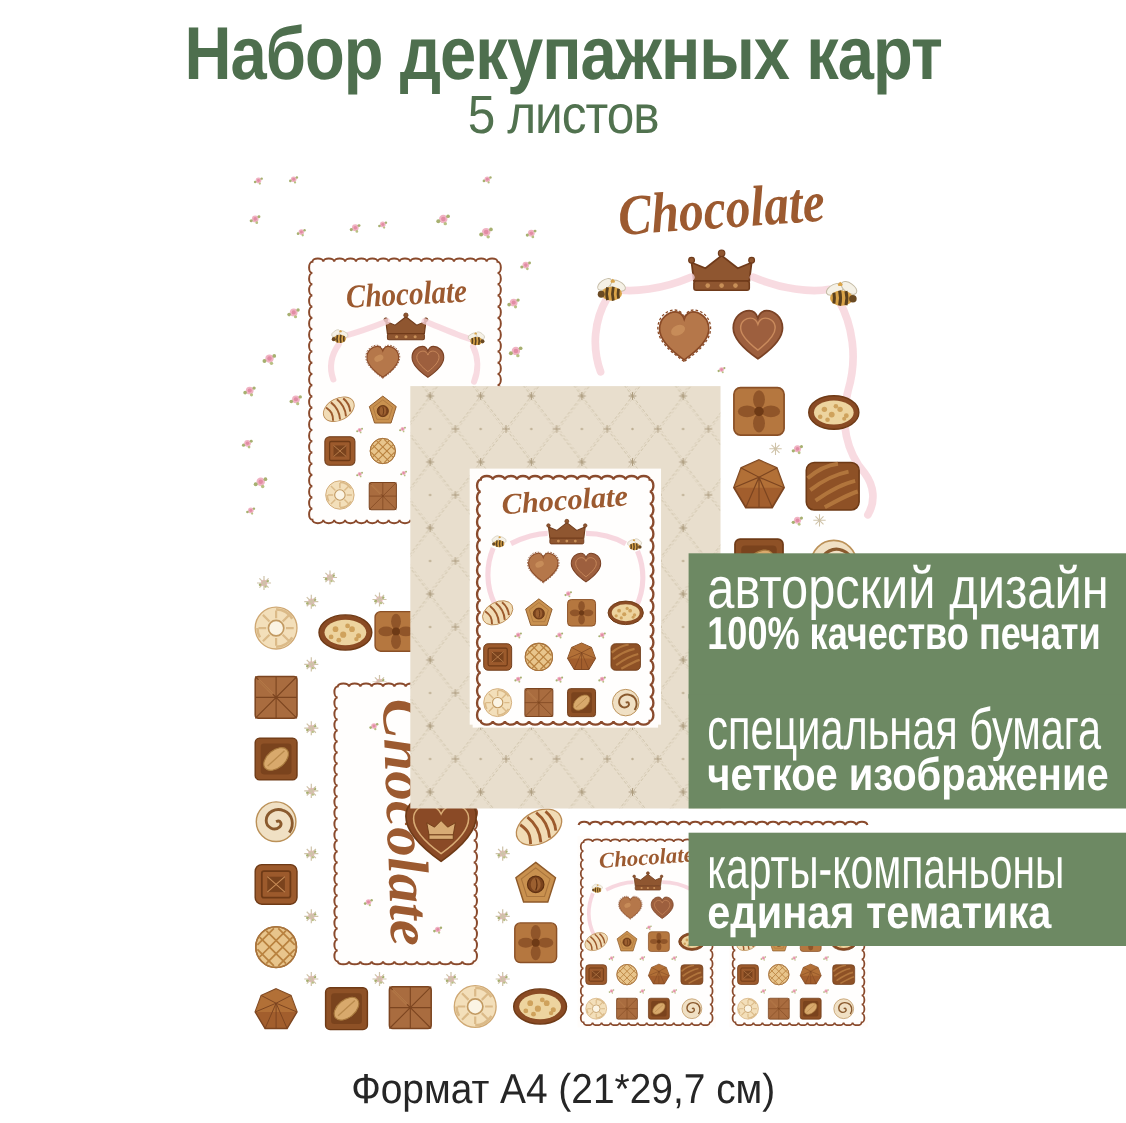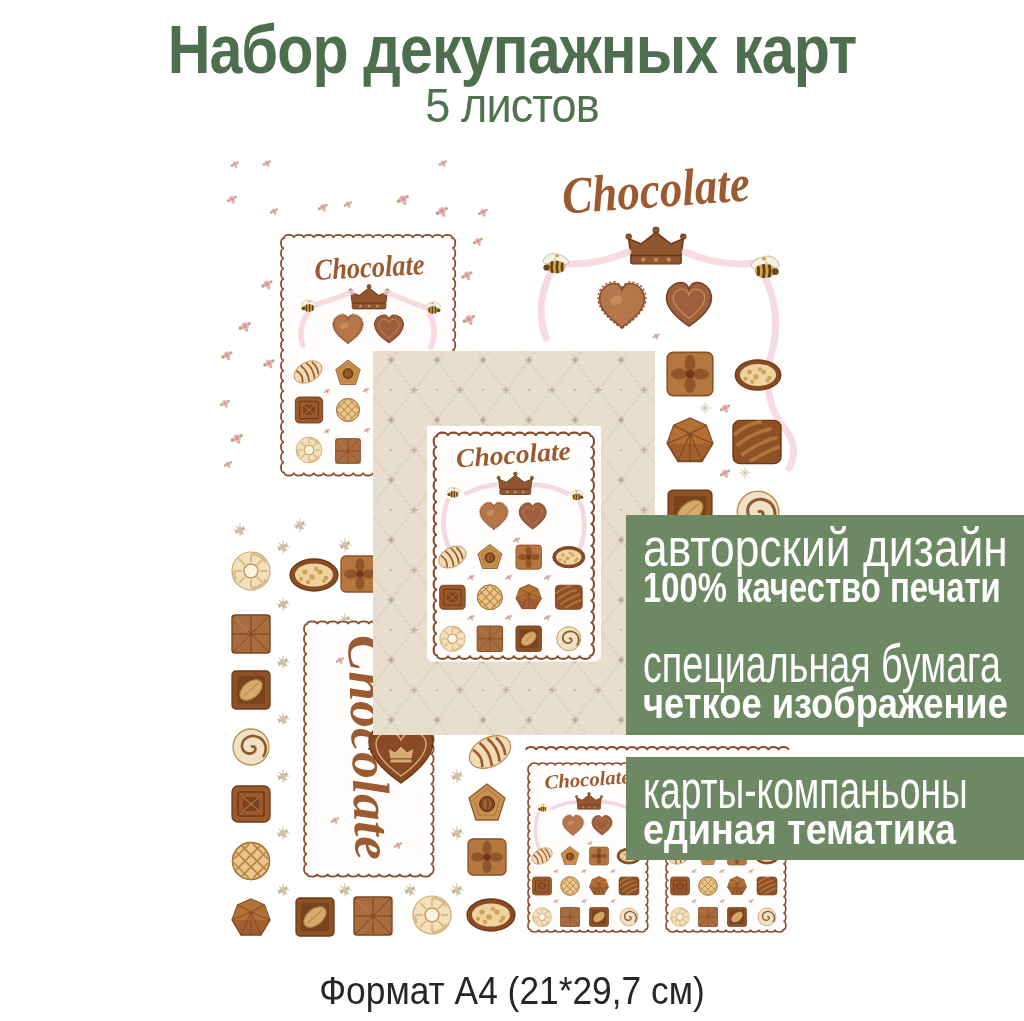--- a/index.html
+++ b/index.html
@@ -6,21 +6,21 @@
 body{width:1024px;height:1021px;position:relative;background:#ffffff;overflow:hidden;
      font-family:"Liberation Sans", sans-serif;}
 .title{position:absolute;left:0;top:10px;width:1024px;text-align:center;
   font-size:68px;font-weight:bold;color:#4e6f4e;letter-spacing:-1px;white-space:nowrap;
   transform:scaleX(0.87);}
 .subtitle{position:absolute;left:0;top:77px;width:1024px;text-align:center;
   font-size:49px;font-weight:normal;color:#51724f;letter-spacing:-1px;transform:scaleX(0.92);}
 .fmt{position:absolute;left:0;top:970px;width:1024px;text-align:center;
   font-size:38px;font-weight:normal;color:#262626;transform:scaleX(0.93);}
 .banner{position:absolute;left:626px;width:398px;background:#6d8963;color:#fff;z-index:20;}
-.b1{top:515px;height:132px;}
+.b1{top:503px;height:132px;}
 .b2{top:631px;height:104px;text-decoration:underline;}
 .b3{top:757px;height:103px;padding-left:40px;}
 .bl1{position:absolute;left:17px;top:6px;font-size:53px;font-weight:normal;line-height:1;
   white-space:nowrap;transform-origin:left top;}
 .bl2{position:absolute;left:17px;top:52px;font-size:42px;font-weight:bold;line-height:1;
   white-space:nowrap;transform-origin:left top;}
 svg.scene{position:absolute;left:0;top:0;z-index:5;}
 </style>
 </head>
 <body>

